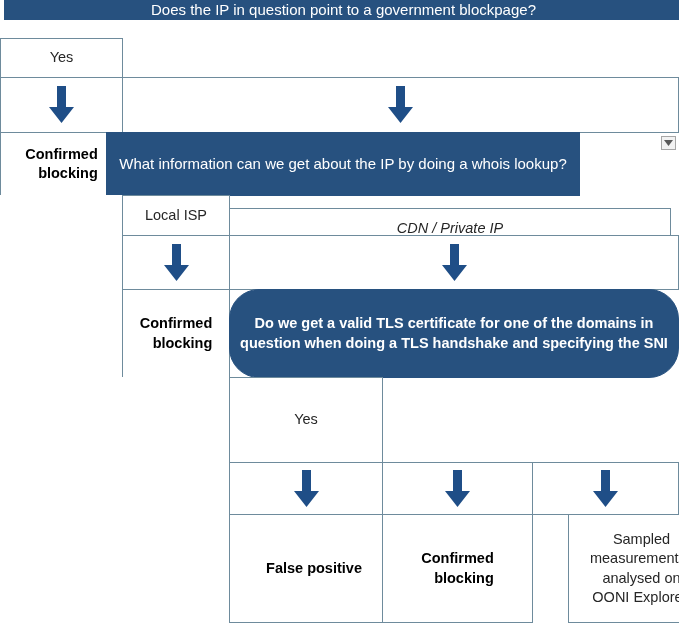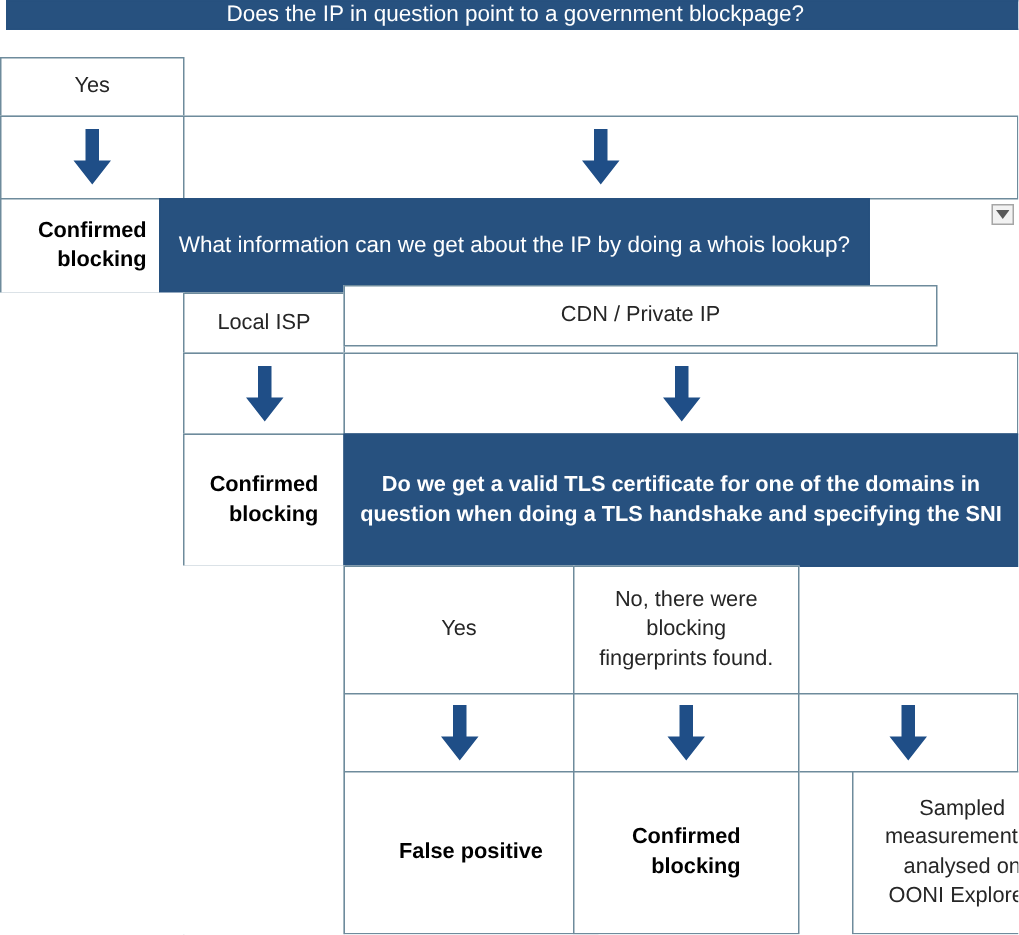--- a/index.html
+++ b/index.html
@@ -47,20 +47,21 @@
     font-weight: 400;
     line-height: 1.3;
     padding: 3px 10px;
   }
 
   .banner.tight {
     font-size: 14.5px;
     font-weight: 700;
     line-height: 1.35;
     padding: 3px 8px;
+    border-radius: 30px;
   }
 
   
   .bold {
     font-weight: 700;
     color: #000000;
     font-size: 14.5px;
     text-align: right;
   }
 
@@ -129,21 +130,21 @@
   <div class="dropdown-btn" style="left:661px; top:136px;">
     <svg width="9" height="6" viewBox="0 0 9 6" aria-hidden="true">
       <polygon points="0,0 9,0 4.5,6" fill="#595959"></polygon>
     </svg>
   </div>
 
   <div class="cell noborder edge-right" style="left:0px; top:195px; width:123px; height:428px;"></div>
 
   <div class="cell" style="left:122px; top:195px; width:108px; height:41px;">Local ISP</div>
 
-  <div class="cell" style="left:229px; top:190px; width:396px; height:41px;">CDN / Private IP</div>
+  <div class="cell" style="left:229px; top:208px; width:442px; height:41px;font-style:italic;">CDN / Private IP</div>
 
   <div class="cell" style="left:122px; top:235px; width:108px; height:55px;"></div>
   <div class="arrow-wrap" style="left:122px; top:235px; width:108px; height:55px;">
     <svg class="arrow-svg" width="27" height="38" viewBox="0 0 27 38" aria-hidden="true">
       <polygon points="9,0 18,0 18,21 26,21 13.5,37 1,21 9,21" fill="#1f4e87"></polygon>
     </svg>
   </div>
 
   <div class="cell" style="left:229px; top:235px; width:450px; height:55px;"></div>
   <div class="arrow-wrap" style="left:229px; top:235px; width:450px; height:55px;">
@@ -154,21 +155,20 @@
 
   <div class="cell bold ml" style="left:122px; top:289px; width:108px; height:89px;">Confirmed
 blocking</div>
 
   <div class="cell banner tight" style="left:229px; top:289px; width:450px; height:89px;">Do we get a valid TLS certificate for one of the domains in question when doing a TLS handshake and specifying the SNI</div>
 
   <div class="cell noborder edge-right" style="left:122px; top:377px; width:108px; height:246px;"></div>
 
   <div class="cell" style="left:229px; top:377px; width:154px; height:86px;">Yes</div>
 
-  <div class="cell" style="left:382px; top:377px; width:151px; height:86px;">No, there were blocking fingerprints found.</div>
 
 
   <div class="cell" style="left:229px; top:462px; width:154px; height:53px;"></div>
   <div class="arrow-wrap" style="left:229px; top:462px; width:154px; height:53px;">
     <svg class="arrow-svg" width="27" height="38" viewBox="0 0 27 38" aria-hidden="true">
       <polygon points="9,0 18,0 18,21 26,21 13.5,37 1,21 9,21" fill="#1f4e87"></polygon>
     </svg>
   </div>
 
   <div class="cell" style="left:382px; top:462px; width:151px; height:53px;"></div>

